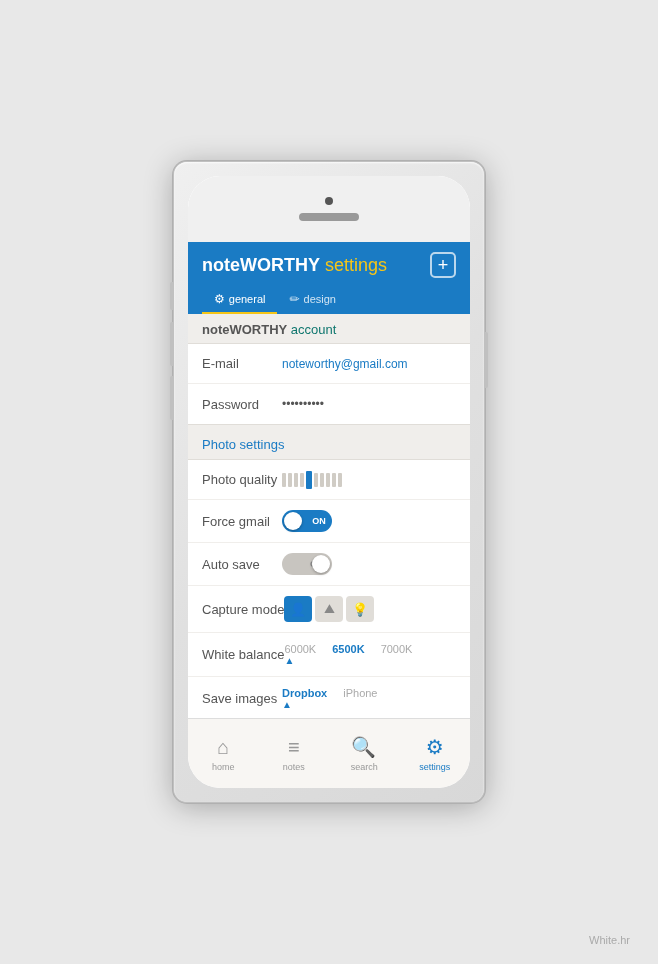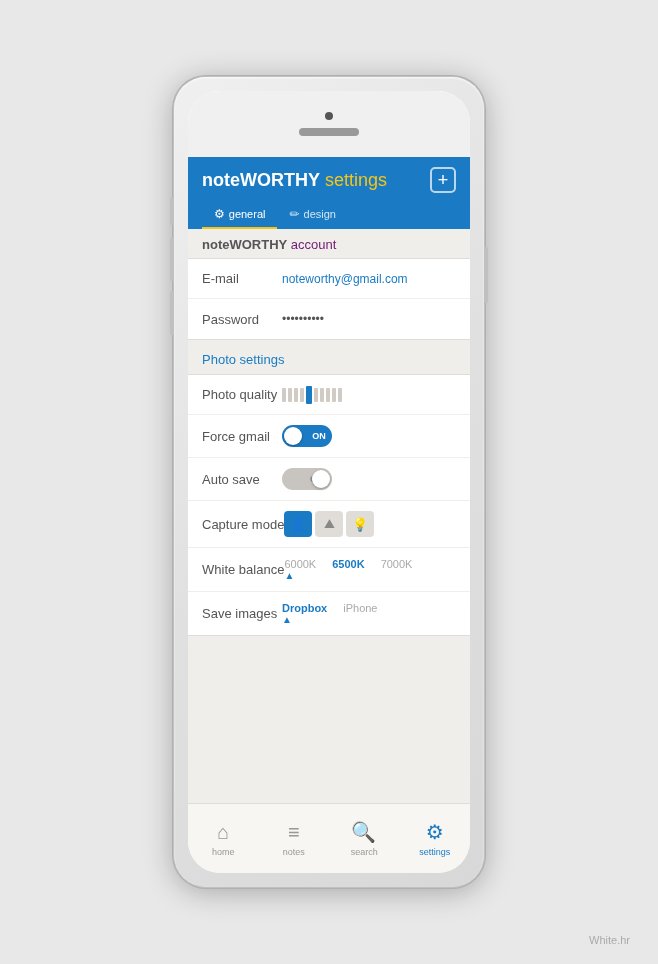--- a/index.html
+++ b/index.html
@@ -18,23 +18,23 @@
       position: absolute;
       bottom: 18px;
       right: 28px;
       font-size: 11px;
       color: #aaa;
     }
 
     
     .phone-shell {
       width: 310px;
-      height: 810px;
+      height: 640px;
       background: linear-gradient(135deg, #f0f0f0 0%, #e0e0e0 50%, #d8d8d8 100%);
-      border-radius: 32px;
+      border-radius: 13px;
       position: relative;
       box-shadow:
         0 0 0 1px #c0c0c0,
         0 0 0 2px #b0b0b0,
         0 4px 30px rgba(0,0,0,0.3),
         inset 0 1px 2px rgba(255,255,255,0.8);
     }
 
     
     .side-button-left {
@@ -487,21 +487,21 @@
             <span class="tab-icon">✏</span>
             <span>design</span>
           </div>
         </div>
       </div>
 
       <div class="settings-body">
 
         <div class="noteworthy-account-header">
           <span class="section-title">
-            <span style="color:#555; font-weight:600;">note</span><span style="color:#555; font-weight:800; text-transform:uppercase;">WORTHY</span><span style="color:#701a75; font-weight:400;"> account</span>
+            <span style="color:#555; font-weight:600;">note</span><span style="color:#555; font-weight:800; text-transform:uppercase;">WORTHY</span><span style="color:#0f766e; font-weight:400;"> account</span>
           </span>
         </div>
 
         <div class="section-card">
 
           <div class="setting-row">
             <span class="setting-label">E-mail</span>
             <span class="setting-value">noteworthy@gmail.com</span>
           </div>
 

